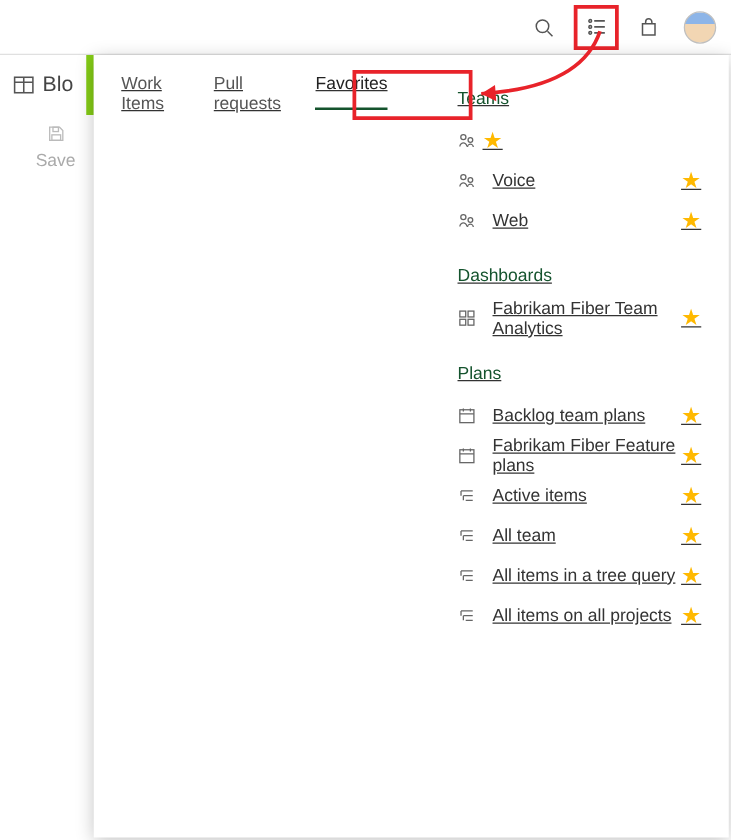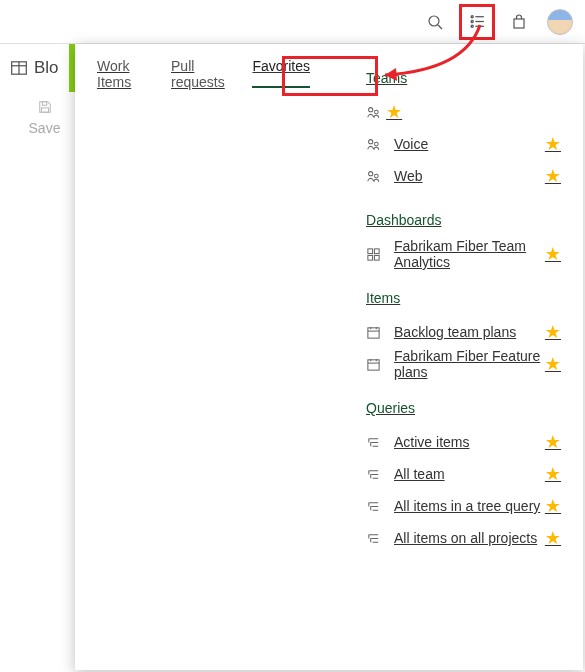--- a/index.html
+++ b/index.html
@@ -266,21 +266,21 @@
           <svg width="15" height="15" viewBox="0 0 16 16" fill="none" stroke="#666" stroke-width="1.1">
             <rect x="2" y="2" width="5" height="5"></rect>
             <rect x="9" y="2" width="5" height="5"></rect>
             <rect x="2" y="9" width="5" height="5"></rect>
             <rect x="9" y="9" width="5" height="5"></rect>
           </svg>
         </span>
         <span class="ilabel">Fabrikam Fiber Team Analytics</span>
         <span class="star">★</span>
       </div>
-      <div class="section-title">Items</div>
+      <div class="section-title">Plans</div>
       <div class="item">
         <span class="iicon">
           <svg width="15" height="15" viewBox="0 0 16 16" fill="none" stroke="#666" stroke-width="1.1">
             <rect x="2" y="3" width="12" height="11"></rect>
             <line x1="2" y1="6.5" x2="14" y2="6.5"></line>
             <line x1="5" y1="2" x2="5" y2="4.5"></line>
             <line x1="11" y1="2" x2="11" y2="4.5"></line>
           </svg>
         </span>
         <span class="ilabel">Backlog team plans</span>
@@ -291,21 +291,20 @@
           <svg width="15" height="15" viewBox="0 0 16 16" fill="none" stroke="#666" stroke-width="1.1">
             <rect x="2" y="3" width="12" height="11"></rect>
             <line x1="2" y1="6.5" x2="14" y2="6.5"></line>
             <line x1="5" y1="2" x2="5" y2="4.5"></line>
             <line x1="11" y1="2" x2="11" y2="4.5"></line>
           </svg>
         </span>
         <span class="ilabel">Fabrikam Fiber Feature plans</span>
         <span class="star">★</span>
       </div>
-      <div class="section-title">Queries</div>
       <div class="item">
         <span class="iicon">
           <svg width="15" height="15" viewBox="0 0 16 16" fill="none" stroke="#666" stroke-width="1.1">
             <line x1="3" y1="4" x2="13" y2="4"></line>
             <line x1="5" y1="8" x2="13" y2="8"></line>
             <line x1="7" y1="12" x2="13" y2="12"></line>
             <line x1="3" y1="4" x2="3" y2="8"></line>
             <line x1="5" y1="8" x2="5" y2="12"></line>
           </svg>
         </span>

